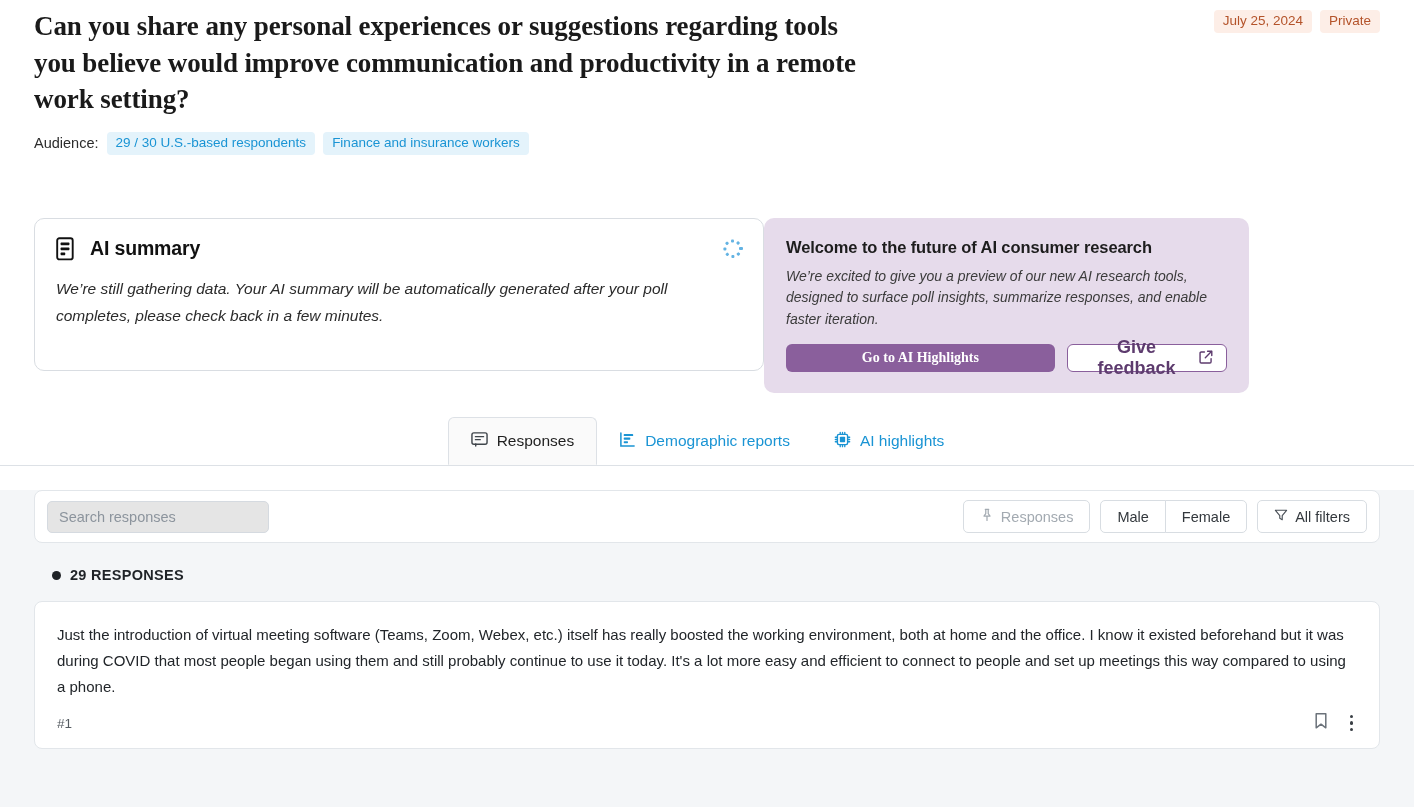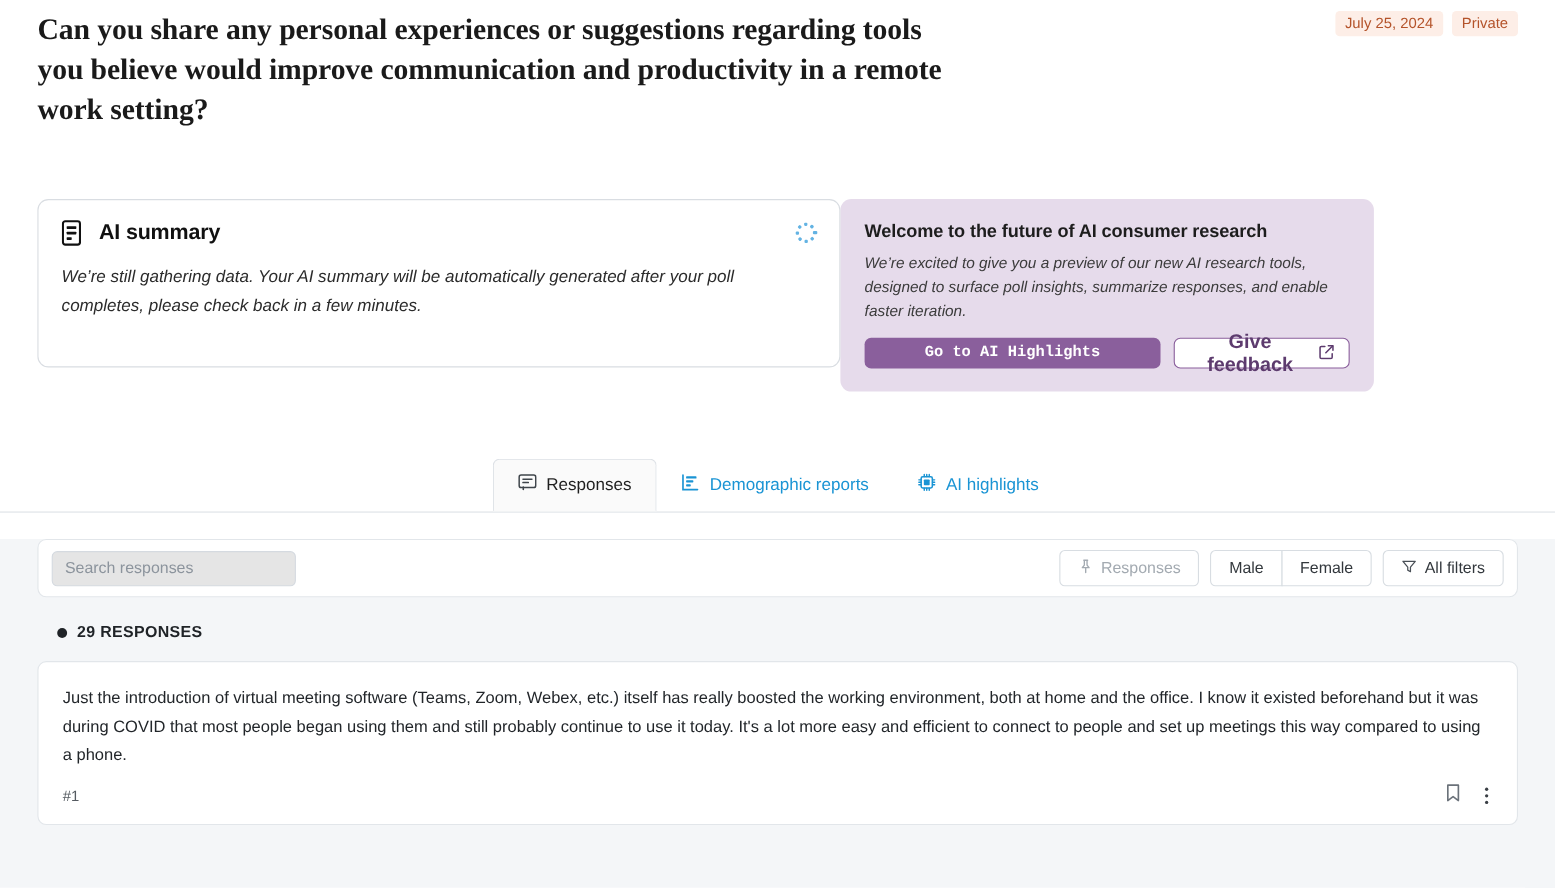--- a/index.html
+++ b/index.html
@@ -153,21 +153,21 @@
   .btn-primary {
     background: #8a5f9c;
     color: #ffffff;
     border: none;
     border-radius: 6px;
     font-size: 14px;
     font-weight: 700;
     height: 28px;
     width: 290px;
     cursor: pointer;
-    font-family: Liberation Mono, monospace;
+    font-family: Liberation Serif, serif;
   }
   .btn-outline {
     background: #ffffff;
     color: #5d3b6e;
     border: 1px solid #8a5f9c;
     border-radius: 6px;
     font-size: 18px;
     font-weight: 700;
     height: 28px;
     padding: 0 13px;
@@ -330,20 +330,25 @@
 
 <div class="top-section">
 
   <div class="meta-badges">
     <span class="badge">July 25, 2024</span>
     <span class="badge">Private</span>
   </div>
 
   <h1 class="poll-title">Can you share any personal experiences or suggestions regarding tools you believe would improve communication and productivity in a remote work setting?</h1>
 
+  <div class="audience-row">
+    <span class="audience-label">Audience:</span>
+    <span class="chip">29 / 30 U.S.-based respondents</span>
+    <span class="chip">Finance and insurance workers</span>
+  </div>
 
   <div class="cards-row">
 
     <div class="ai-summary-card">
       <div class="ai-summary-head">
         <span>
           <svg class="doc-icon" width="21" height="24" viewBox="0 0 21 24" fill="none">
             <rect x="1.2" y="1.2" width="15.5" height="21.2" rx="2.2" stroke="#111" stroke-width="1.9"></rect>
             <rect x="4.6" y="5.6" width="8.8" height="2.6" rx="0.6" fill="#111"></rect>
             <rect x="4.6" y="10.6" width="8.8" height="2.6" rx="0.6" fill="#111"></rect>

